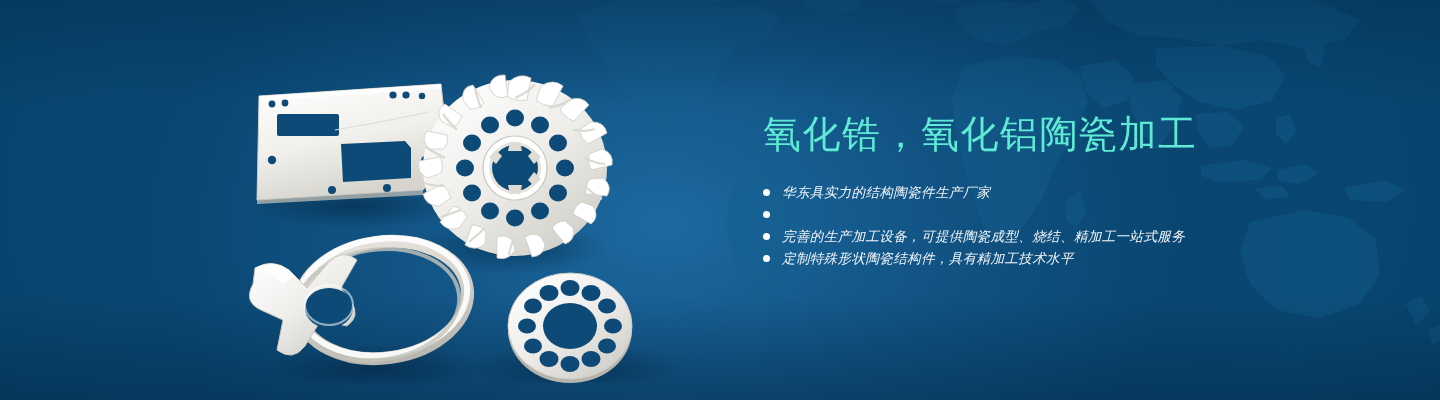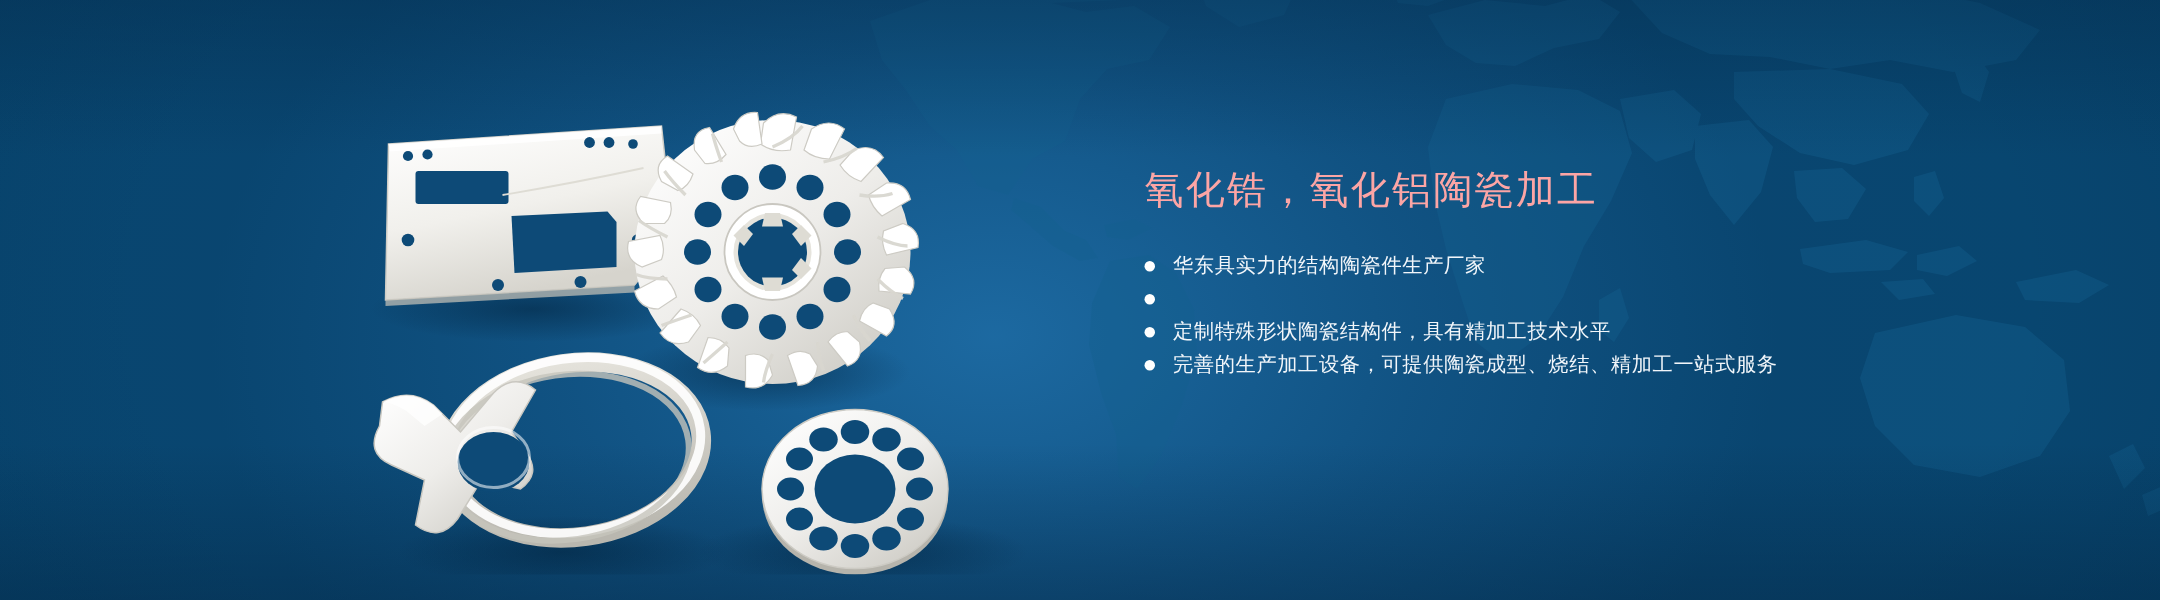--- a/index.html
+++ b/index.html
@@ -80,31 +80,32 @@
 
   
   .copy {
     position: absolute;
     left: 763px;
     top: 110px;
     width: 600px;
   }
   .headline {
     margin: 0;
-    font-size: 26px;
+    font-size: 38px;
     font-weight: 400;
     line-height: 1.28;
-    color: #fca5a5;
+    color: #5eead4;
     letter-spacing: 1.5px;
     white-space: nowrap;
   }
   .bullets {
     list-style: none;
     margin: 23px 0 0 0;
     padding: 0;
+    font-style: italic;
   }
   .bullet-item {
     display: flex;
     align-items: center;
     height: 22px;
     margin-bottom: 0px;
   }
   .bullet-dot {
     flex: 0 0 auto;
     width: 7px;
@@ -347,22 +348,22 @@
     <ul class="bullets">
       <li class="bullet-item">
         <span class="bullet-dot"></span>
         <span class="bullet-text">华东具实力的结构陶瓷件生产厂家</span>
       </li>
       <li class="bullet-item">
         <span class="bullet-dot"></span>
       </li>
       <li class="bullet-item">
         <span class="bullet-dot"></span>
-        <span class="bullet-text">定制特殊形状陶瓷结构件，具有精加工技术水平</span>
+        <span class="bullet-text">完善的生产加工设备，可提供陶瓷成型、烧结、精加工一站式服务</span>
       </li>
       <li class="bullet-item">
         <span class="bullet-dot"></span>
-        <span class="bullet-text">完善的生产加工设备，可提供陶瓷成型、烧结、精加工一站式服务</span>
+        <span class="bullet-text">定制特殊形状陶瓷结构件，具有精加工技术水平</span>
       </li>
     </ul>
   </div>
 
 </div>
 
 </body></html>

